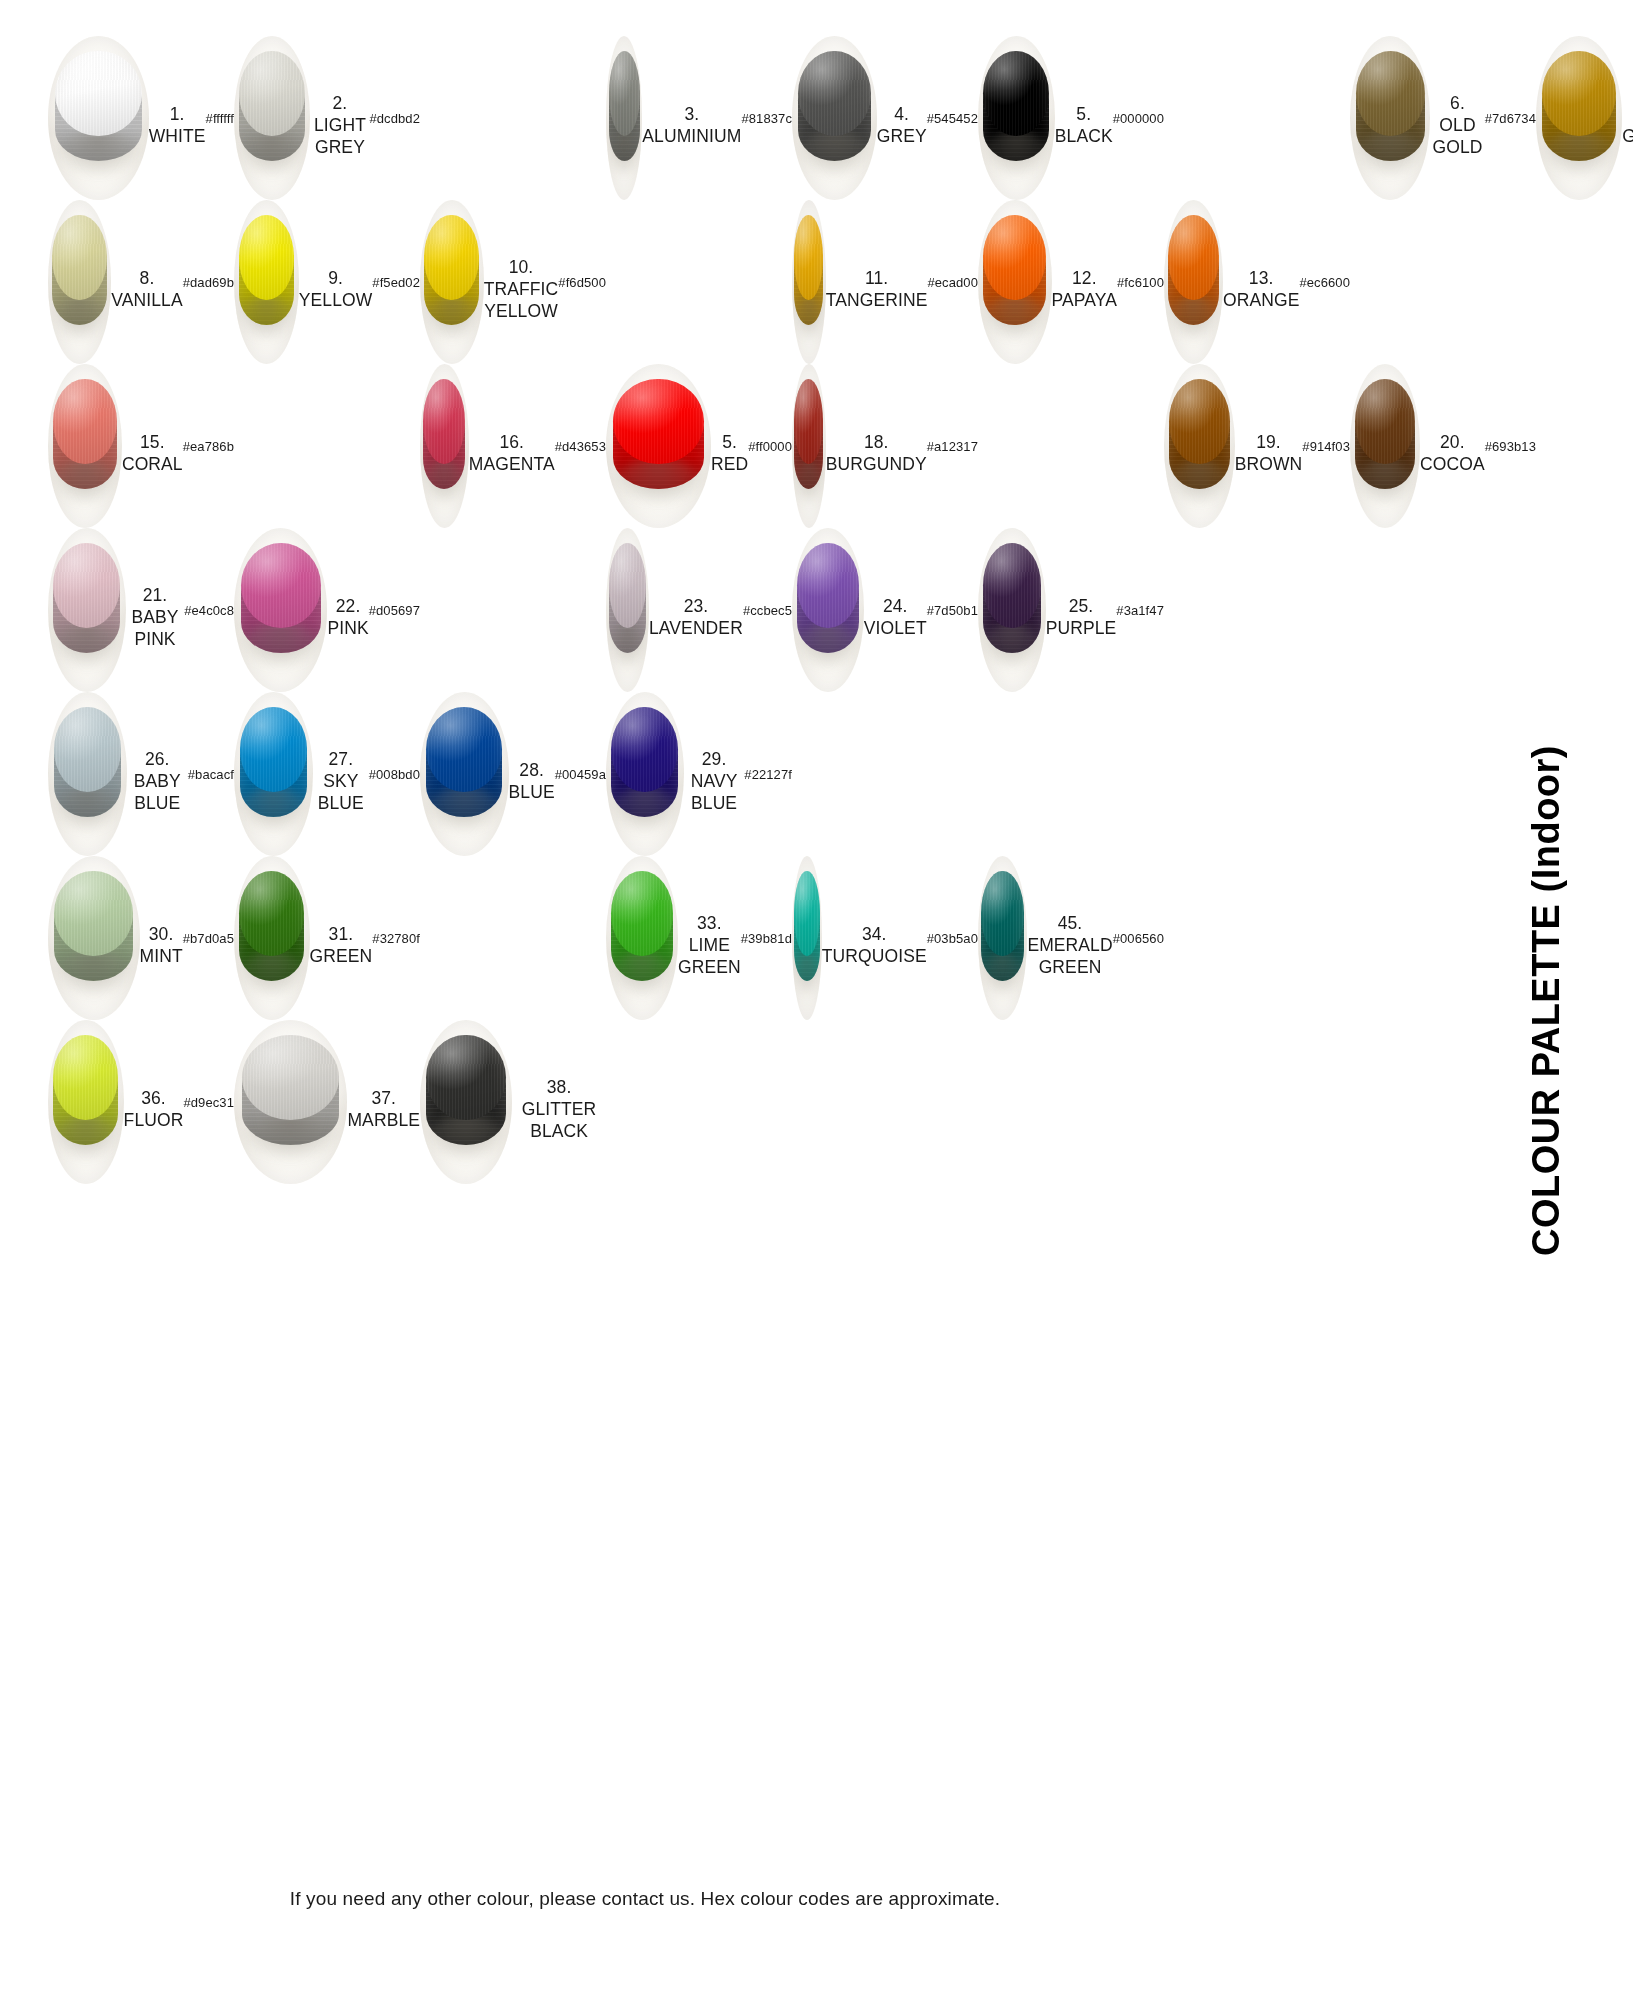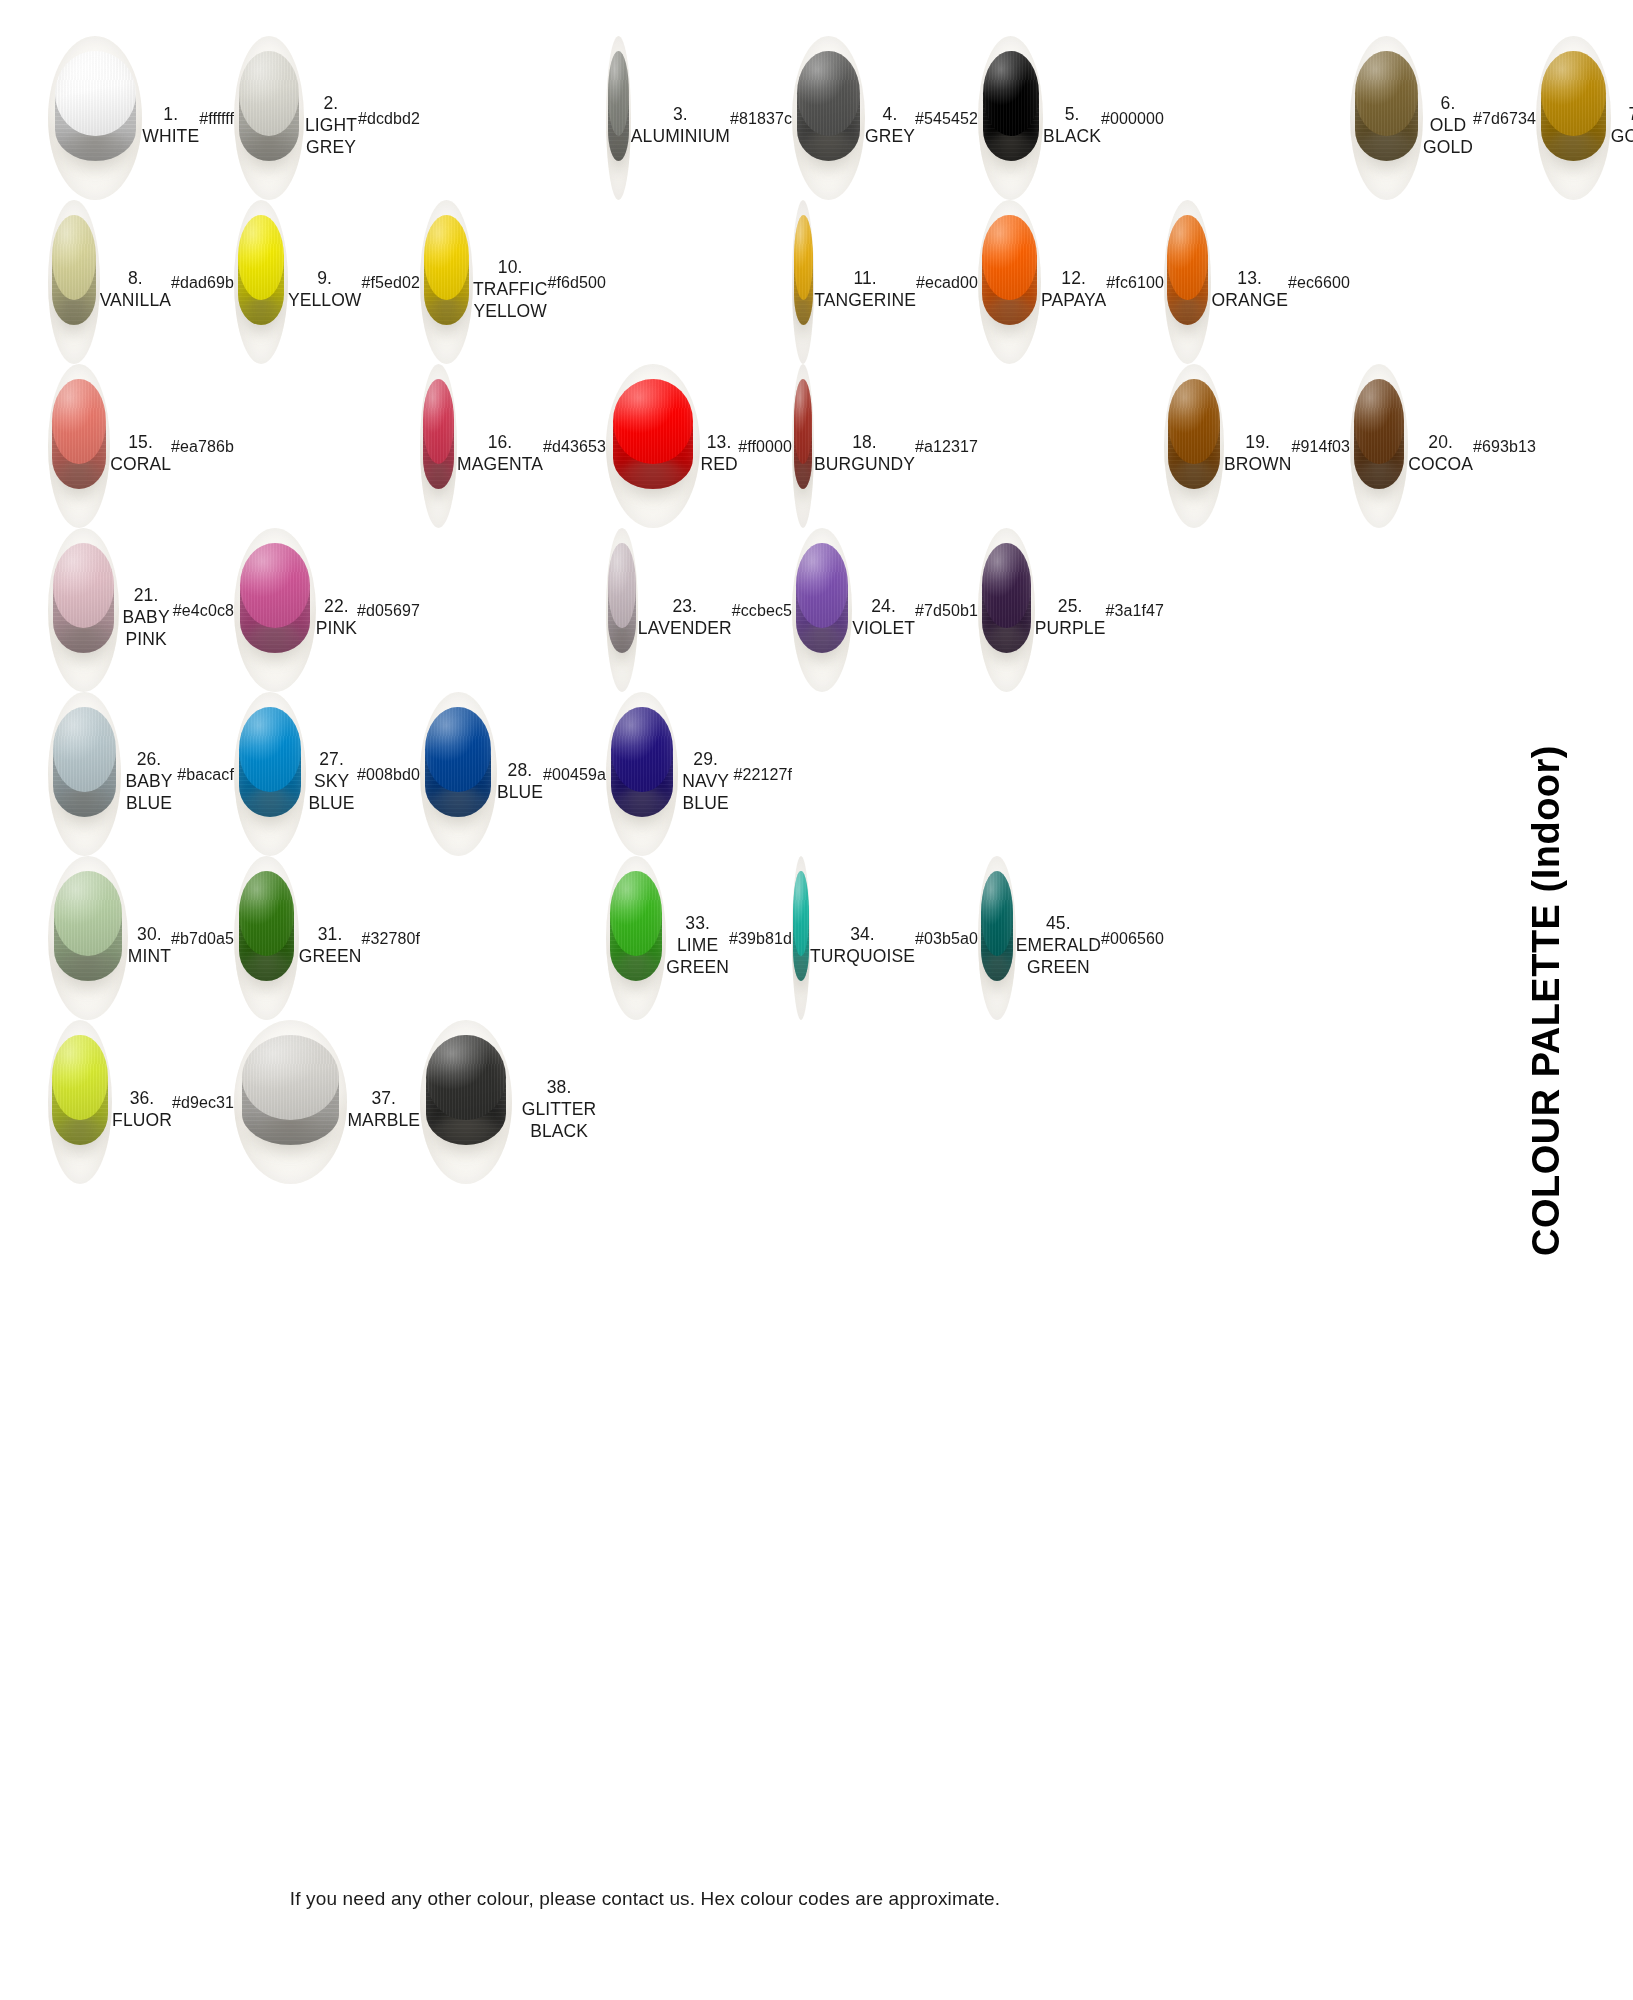--- a/index.html
+++ b/index.html
@@ -176,21 +176,21 @@
     text-align: center;
     font-size: 17.5px;
     line-height: 22px;
     color: #1b1b1b;
     letter-spacing: 0.1px;
     max-width: 175px;
   }
   .swatch-hex {
     margin-top: 1px;
     text-align: center;
-    font-size: 16px;
+    font-size: 13px;
     line-height: 22px;
     color: #1b1b1b;
     letter-spacing: 0.1px;
   }
 
   
   #footer-note {
     position: absolute;
     left: 0;
     top: 1888px;
@@ -466,21 +466,21 @@
             <div class="backdrop"></div>
             <div class="puck-side" style="background: rgb(255, 0, 0);">
               <div class="sidelines"></div>
             </div>
             <div class="cast-shadow"></div>
             <div class="puck-top" style="background: rgb(255, 0, 0);">
               <div class="layerlines"></div>
             </div>
             <div class="vignette"></div>
           </div>
-          <div class="swatch-label">13. RED</div>
+          <div class="swatch-label">5. RED</div>
           <div class="swatch-hex">#ff0000</div>
         </div>
         <div class="swatch-cell">
           <div class="disc-photo">
             <div class="backdrop"></div>
             <div class="puck-side" style="background: rgb(161, 35, 23);">
               <div class="sidelines"></div>
             </div>
             <div class="cast-shadow"></div>
             <div class="puck-top" style="background: rgb(161, 35, 23);">

